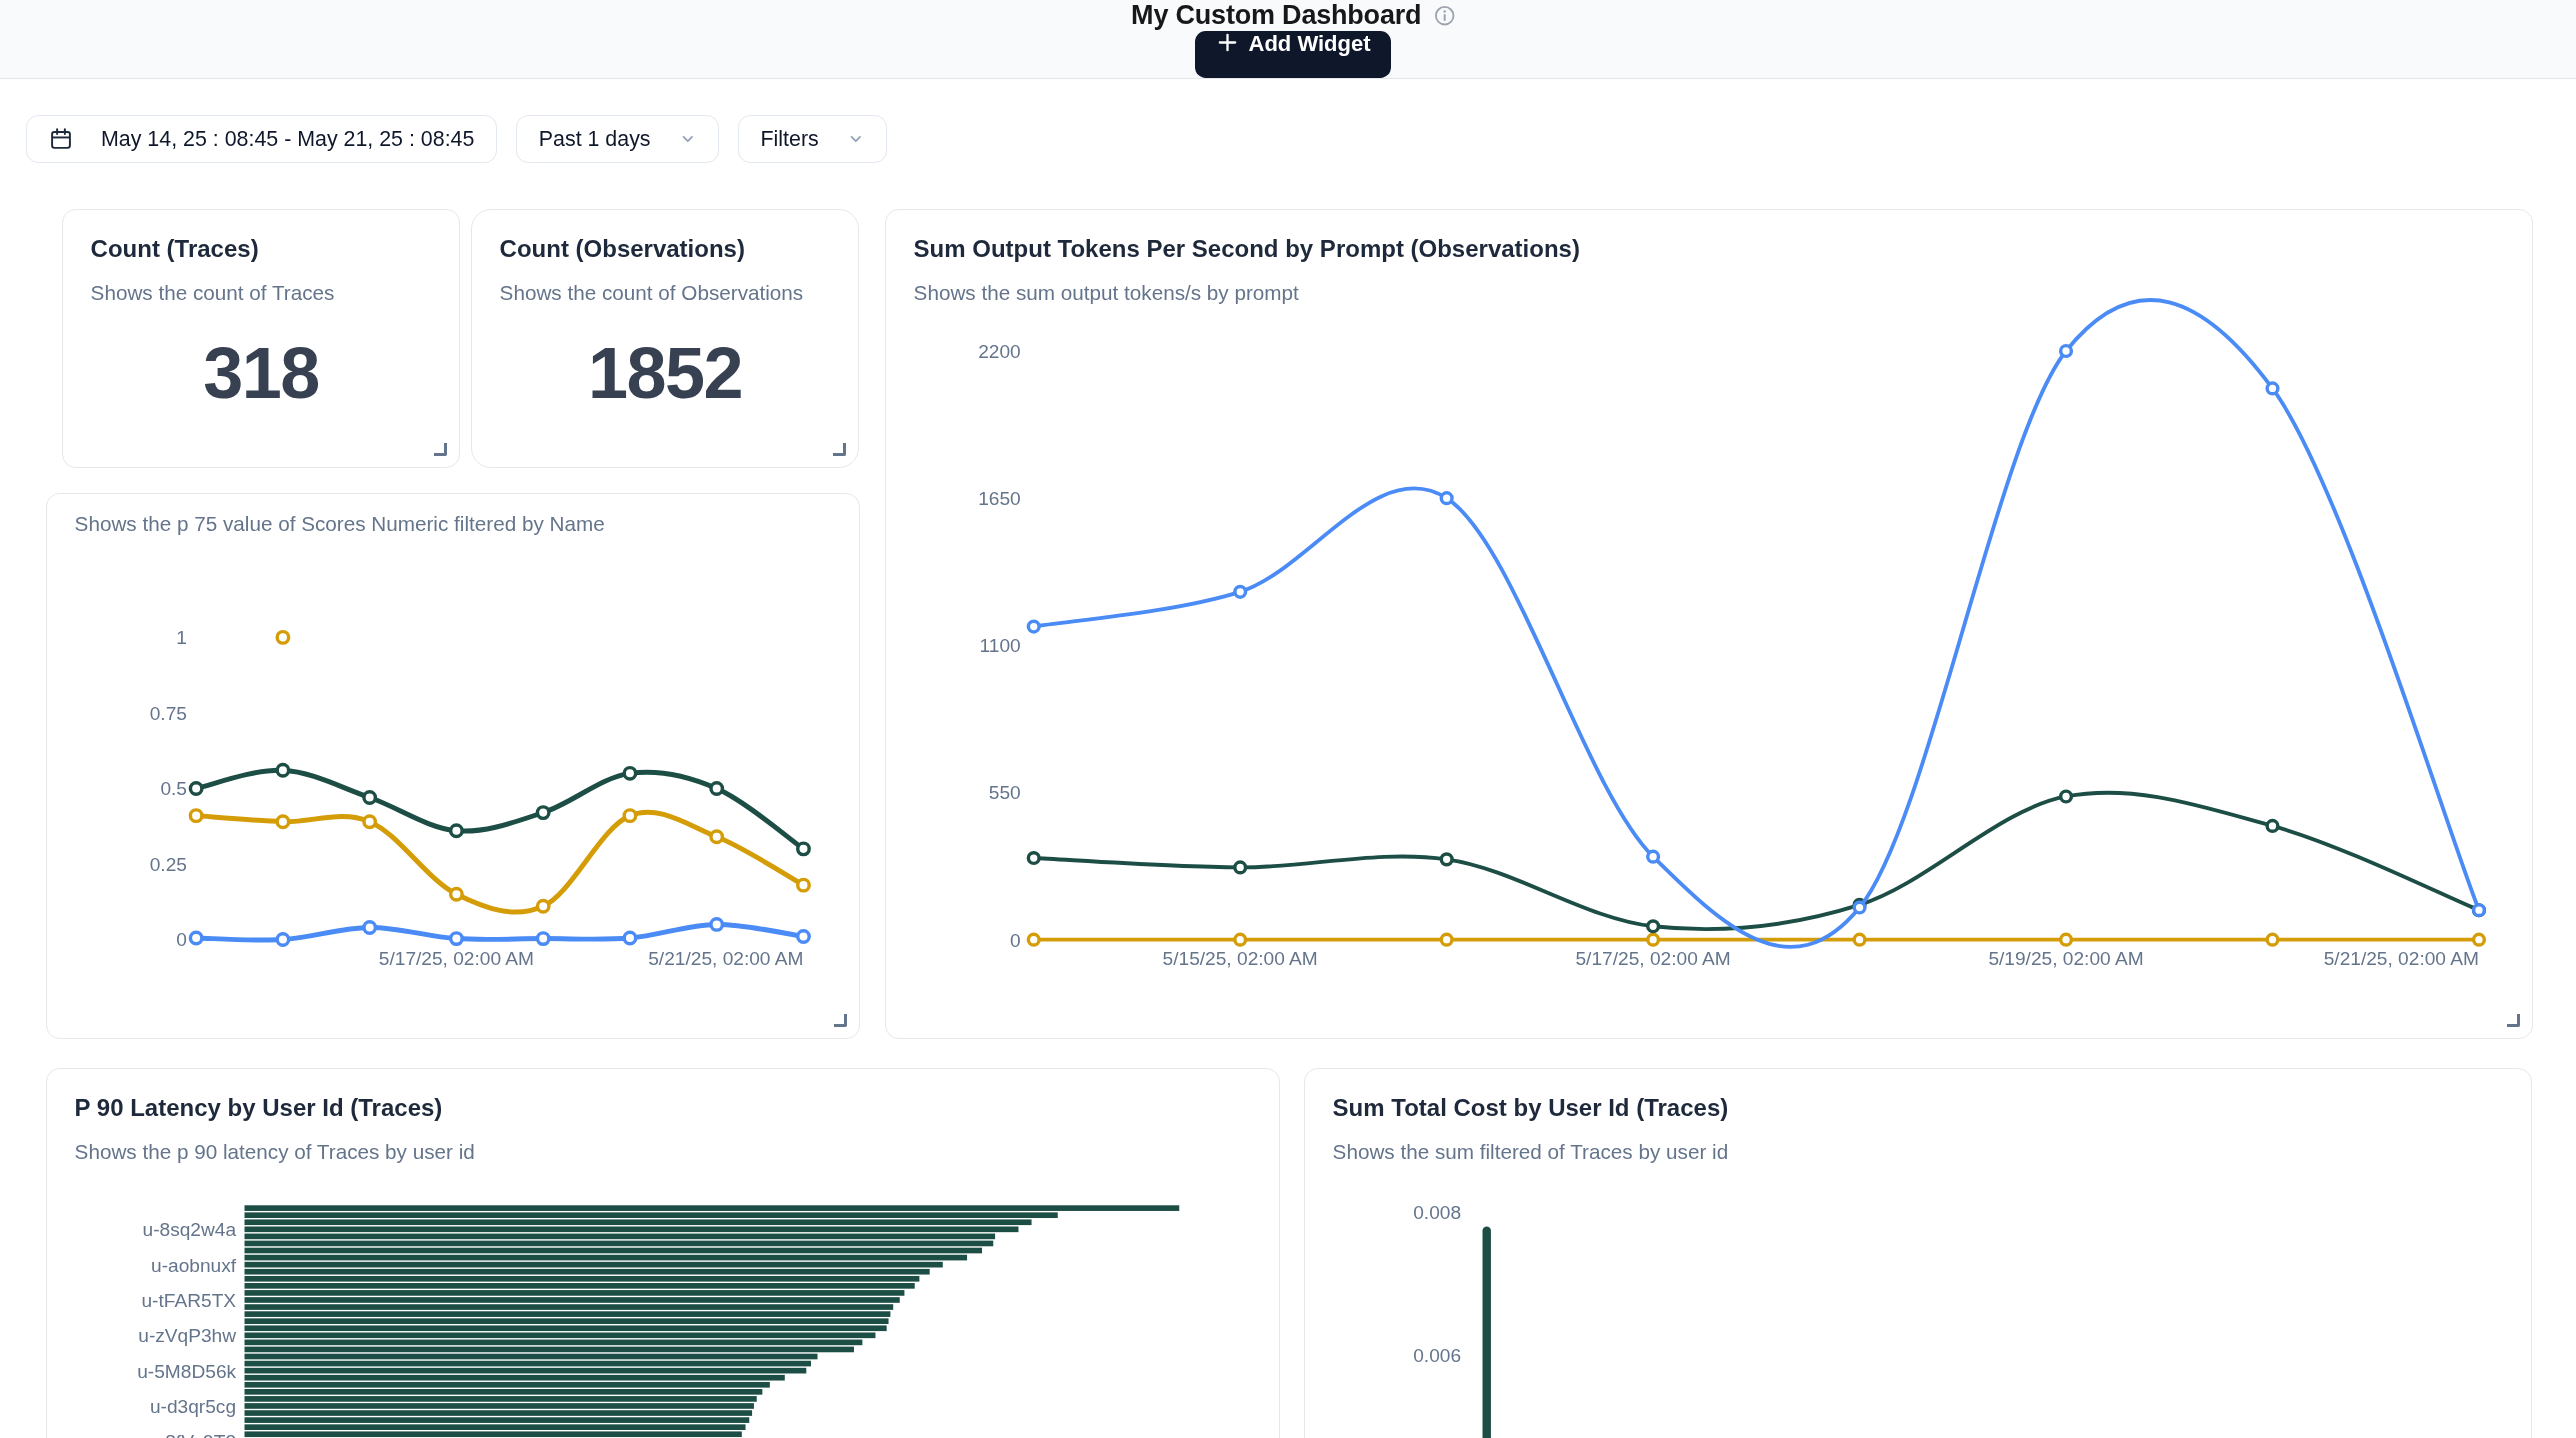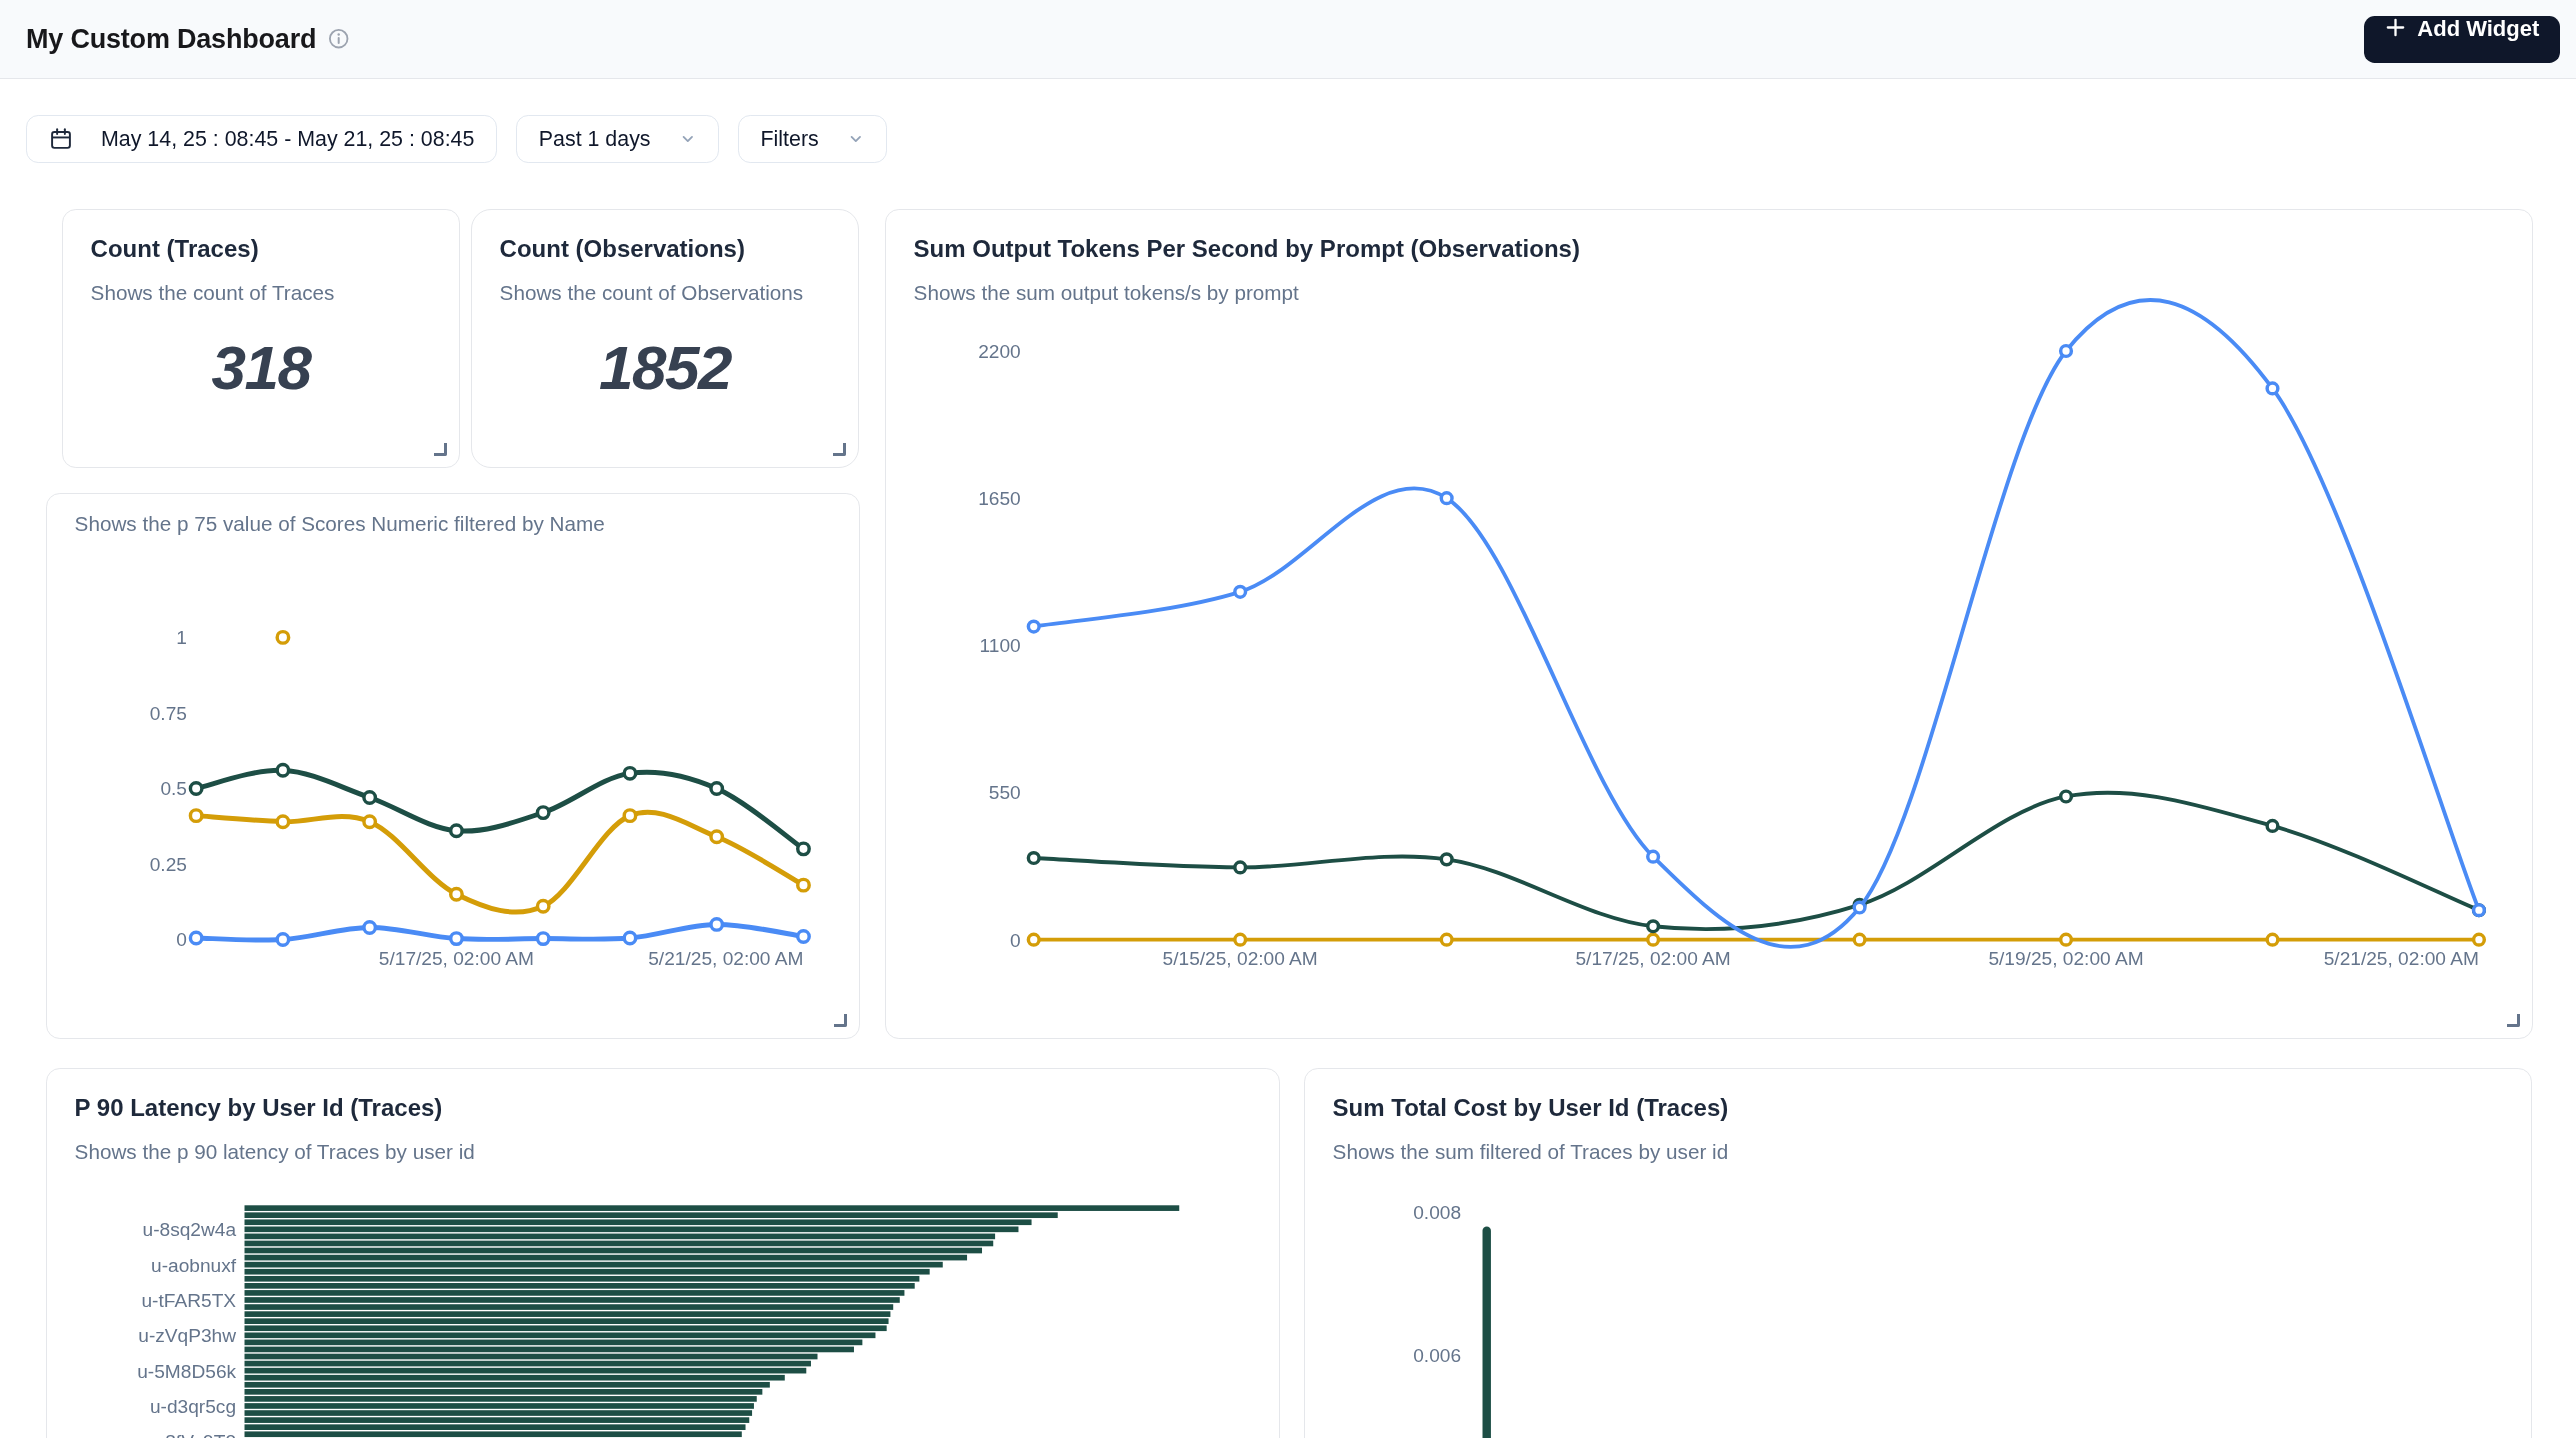--- a/index.html
+++ b/index.html
@@ -11,20 +11,21 @@
   }
   .canvas { position: absolute; inset: 0; }
 
   
   .hdr {
     position: absolute; left: 0; top: 0; right: 0; height: 79px;
     background: #f8fafc;
     border-bottom: 1.5px solid #e5e7eb;
     display: flex; align-items: center; justify-content: space-between;
     padding: 0 16px 0 26px;
+    flex-direction: column;
   }
   .hdr-left { display: flex; align-items: center; gap: 12.2px; }
   .hdr h1 { font-size: 27px; font-weight: 700; color: #18181b; letter-spacing: -0.2px; }
   .info-btn { display: inline-flex; align-items: center; background: none; border: none; cursor: pointer; }
   .add-widget {
     display: inline-flex; align-items: flex-start; gap: 10px;
     height: 47px; padding: 0 20.7px;
     background: #0f172a; color: #ffffff;
     border: none; border-radius: 10.7px;
     font-family: inherit; font-size: 22px; font-weight: 600;
@@ -44,22 +45,22 @@
     position: absolute;
     background: #ffffff;
     border: 1.5px solid #e5e7eb;
     border-radius: 13.8px;
   }
   .card .w-title { margin: 24.5px 27.6px 0; font-size: 24px; font-weight: 600; color: #1e293b; }
   .card .w-sub   { margin: 18.4px 27.6px 0; font-size: 20.7px; font-weight: 400; color: #64748b; }
   .big-num {
     position: absolute; left: 0; right: 0; top: 127px;
     text-align: center;
-    font-size: 62px; font-weight: 700; line-height: 1;
-    color: #374151; letter-spacing: -1.5px; font-style: italic;
+    font-size: 72px; font-weight: 700; line-height: 1;
+    color: #374151; letter-spacing: -1.5px;
   }
   .chart-box { position: absolute; inset: 0; overflow: hidden; border-radius: 13.8px; }
   .chart-box svg { position: absolute; left: 0; top: 0; }
   .resize-handle {
     position: absolute; right: 12.2px; bottom: 10.7px;
     width: 13px; height: 13px;
     border-right: 3.1px solid #64748b;
     border-bottom: 3.1px solid #64748b;
     border-bottom-right-radius: 2.3px;
   }

